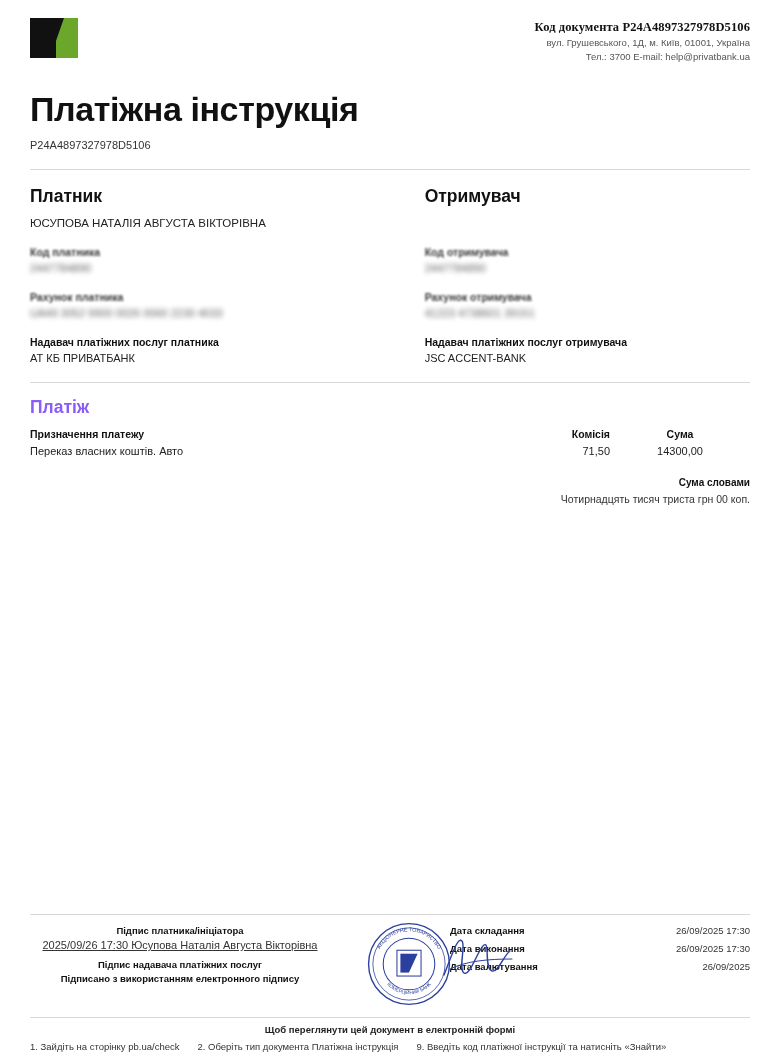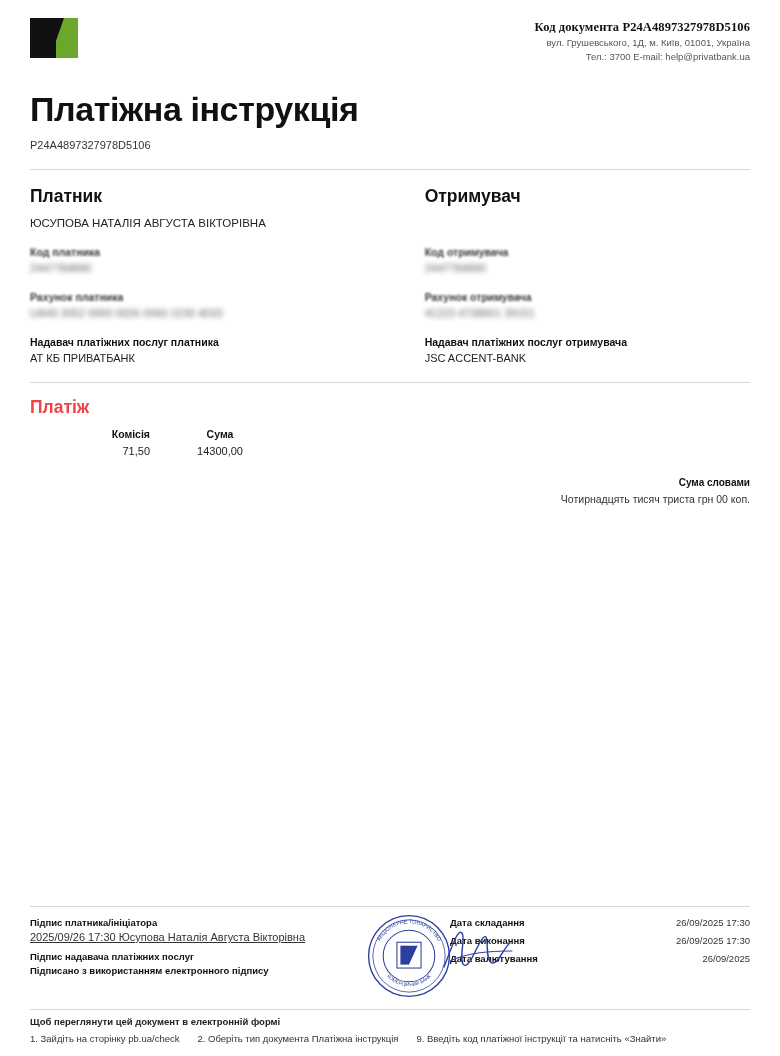--- a/index.html
+++ b/index.html
@@ -145,21 +145,21 @@
   }
   .blurred-label {
     filter: blur(1.1px);
     opacity: 0.85;
   }
 
   
   .pay-title {
     font-size: 17.5px;
     font-weight: bold;
-    color: #ef4444;
+    color: #8b5cf6;
     margin-top: 14px;
   }
   .pay-grid {
     display: flex;
     margin-top: 10px;
   }
   .pay-left { flex: 1 1 auto; }
   .pay-fee {
     width: 120px;
     text-align: right;
@@ -193,21 +193,22 @@
     font-size: 10.5px;
     color: #333;
     margin-top: 5px;
   }
 
   
   .footer {
     position: absolute;
     left: 30px;
     right: 30px;
-    bottom: 12px;
+    bottom: 4px;
+    text-align: center;
   }
   .footer-rule {
     border: none;
     border-top: 1px solid #d8d8d8;
     margin: 0 0 10px 0;
   }
   .footer-main {
     display: flex;
     justify-content: space-between;
     align-items: flex-start;
@@ -339,20 +340,24 @@
           <div class="field-value">JSC ACCENT-BANK</div>
         </div>
       </div>
     </div>
 
     <hr class="rule">
 
     <div class="pay-title">Платіж</div>
 
     <div class="pay-grid">
+      <div class="pay-left">
+        <div class="small-label">Призначення платежу</div>
+        <div class="small-value">Переказ власних коштів. Авто</div>
+      </div>
       <div class="pay-fee">
         <div class="small-label">Комісія</div>
         <div class="small-value">71,50</div>
       </div>
       <div class="pay-sum">
         <div class="small-label">Сума</div>
         <div class="small-value">14300,00</div>
       </div>
     </div>
 

